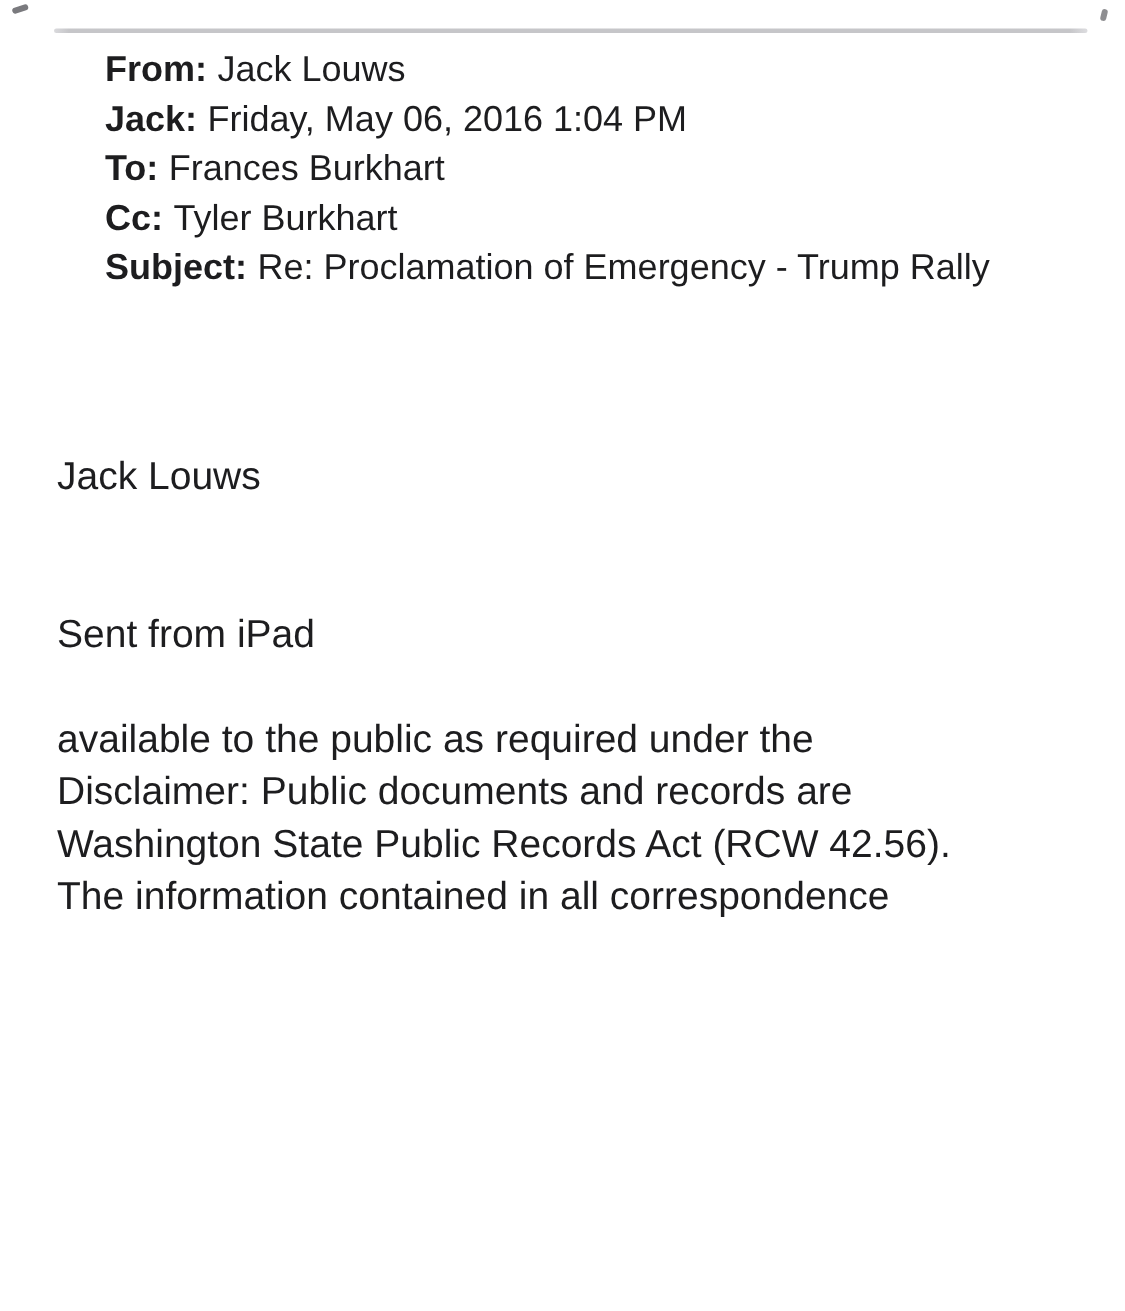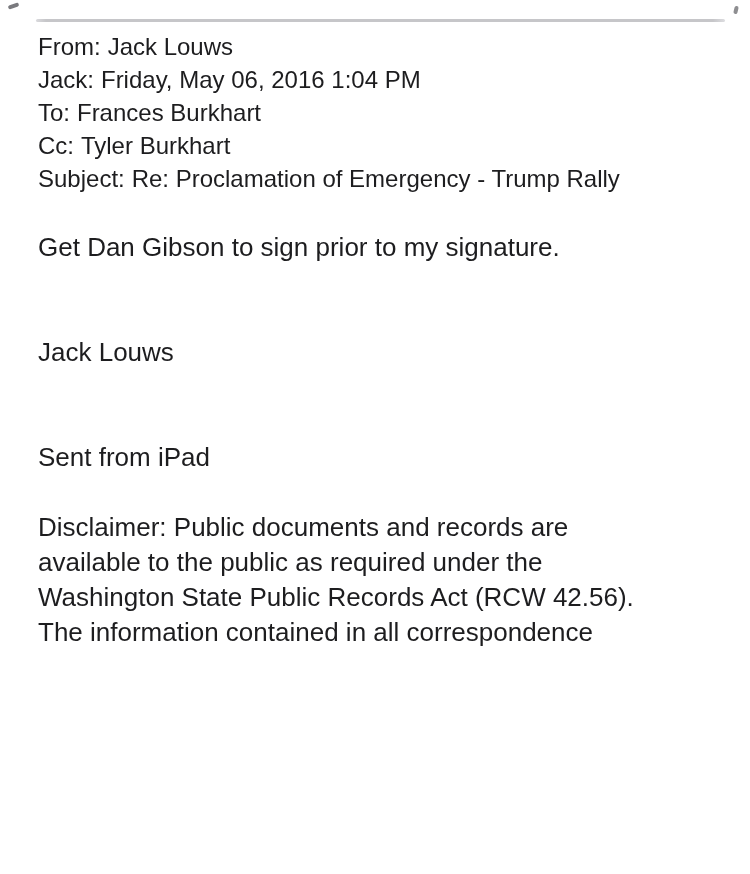--- a/index.html
+++ b/index.html
@@ -46,21 +46,21 @@
       #dddde0 100%);
   }
   
   .header {
     position: absolute;
     left: 38px; top: 30px;
     font-size: 24px;
     line-height: 33px;
     white-space: nowrap;
   }
-  .hlabel { font-weight: 400; }
+  .hlabel { font-weight: 700; margin-left: 32px; }
   .hval { margin-left: 0.29em; }
   
   .emailbody {
     position: absolute;
     left: 38px; top: 230px;
     font-size: 26px;
     line-height: 35px;
     white-space: nowrap;
   }
 </style>
@@ -82,40 +82,39 @@
 
       <div class="hline"><span class="hlabel">To:</span><span class="hval">Frances Burkhart</span></div>
 
       <div class="hline"><span class="hlabel">Cc:</span><span class="hval">Tyler Burkhart</span></div>
 
       <div class="hline"><span class="hlabel">Subject:</span><span class="hval">Re: Proclamation of Emergency - Trump Rally</span></div>
     </div>
 
   <div class="emailbody">
 
-      <div class="bline">Get Dan Gibson to sign prior to my signature.</div>
 
       <div class="bline">&nbsp;</div>
 
 
       <div class="bline">&nbsp;</div>
 
       <div class="bline">Jack Louws</div>
 
       <div class="bline">&nbsp;</div>
 
       <div class="bline">&nbsp;</div>
 
       <div class="bline">Sent from iPad</div>
 
       <div class="bline">&nbsp;</div>
 
+      <div class="bline">available to the public as required under the</div>
+
       <div class="bline">Disclaimer: Public documents and records are</div>
-
-      <div class="bline">available to the public as required under the</div>
 
       <div class="bline">Washington State Public Records Act (RCW 42.56).</div>
 
       <div class="bline">The information contained in all correspondence</div>
 
 
     </div>
 
 </div>
 

